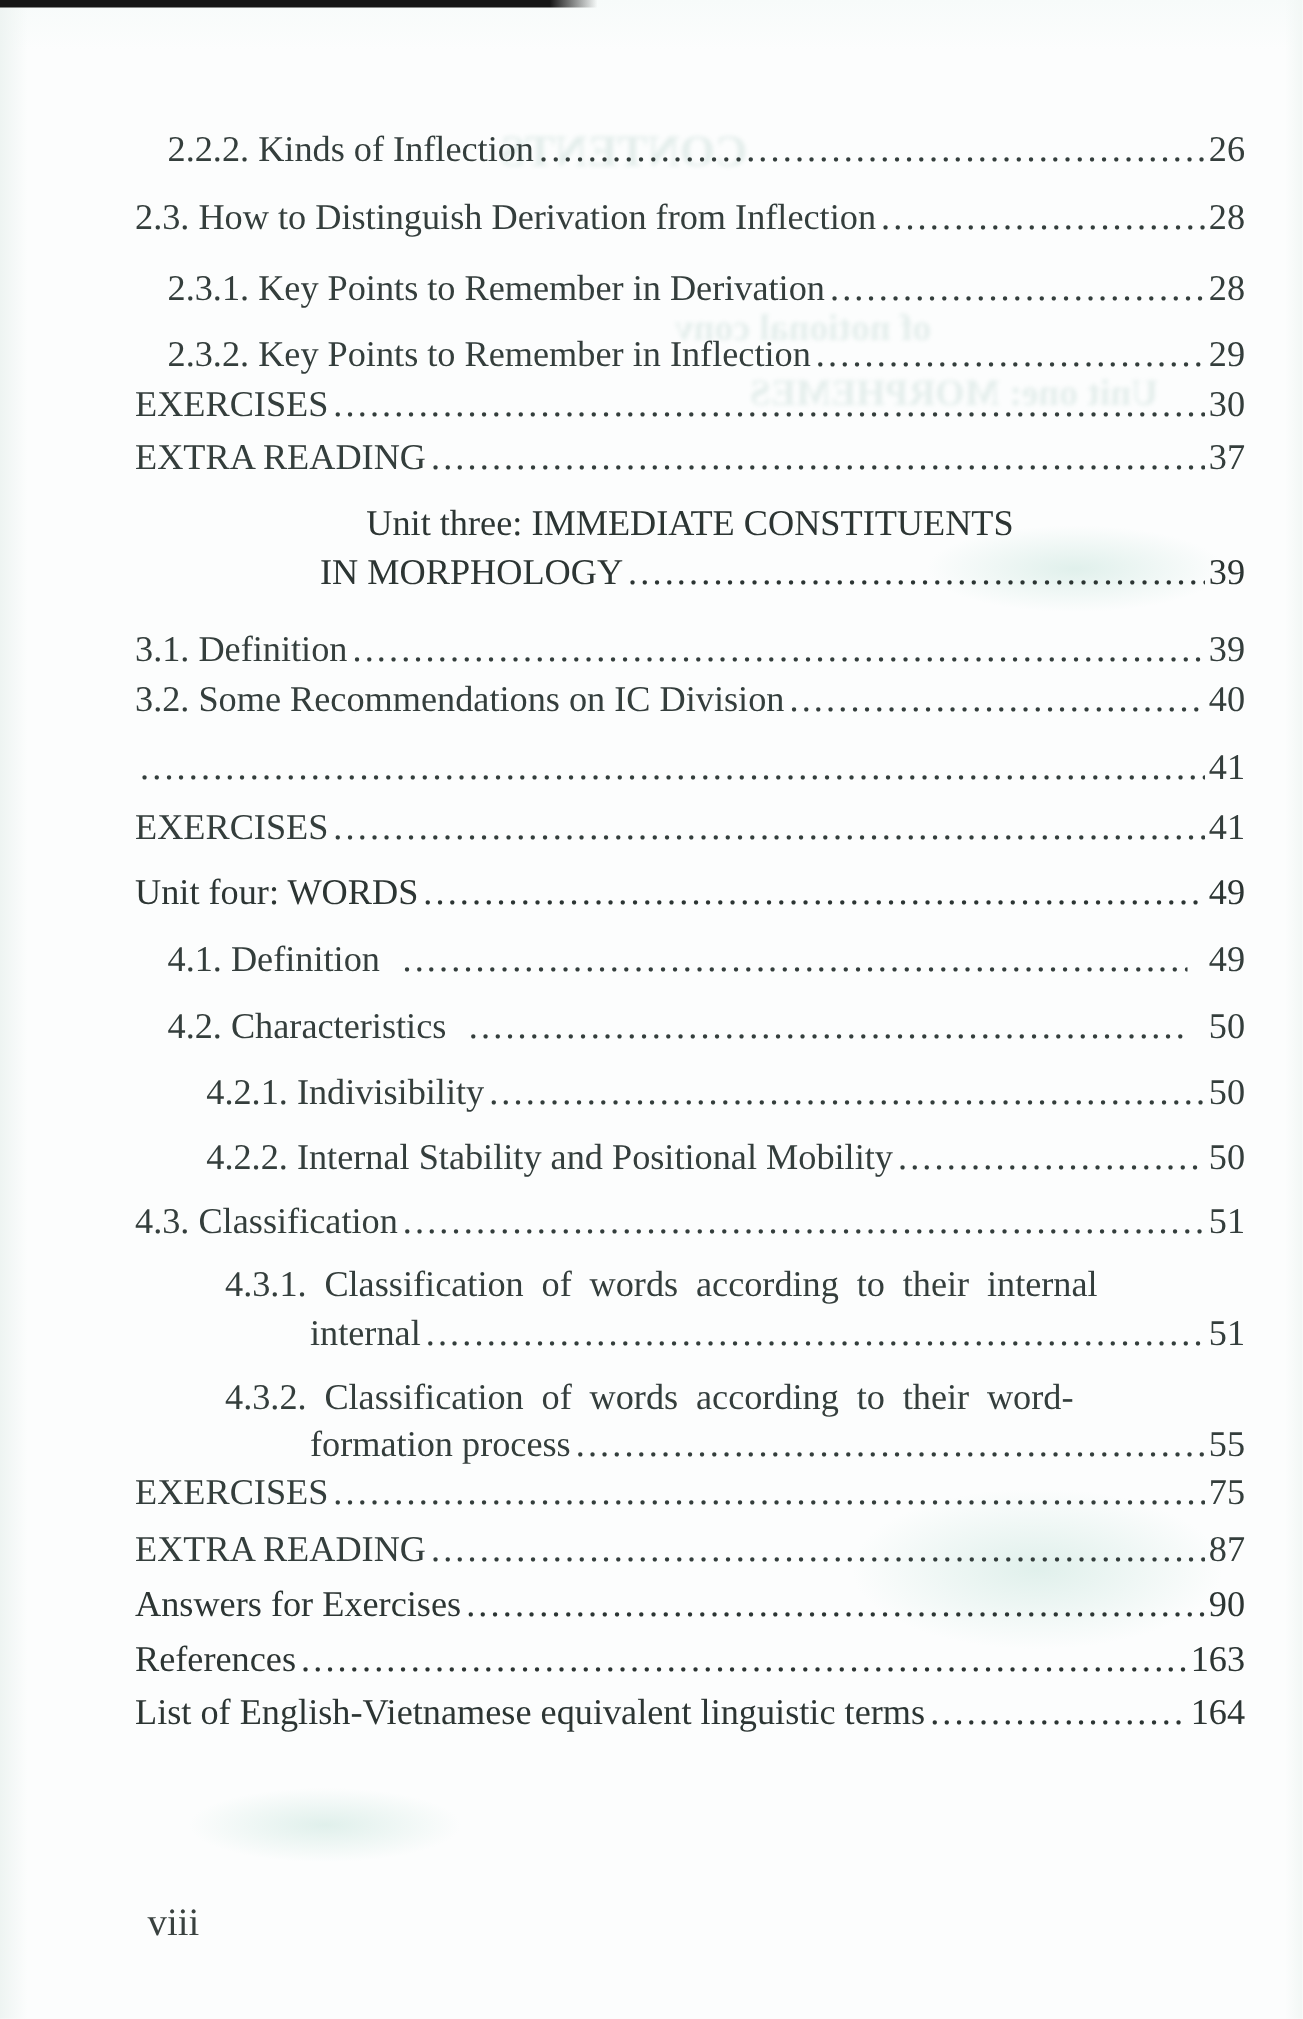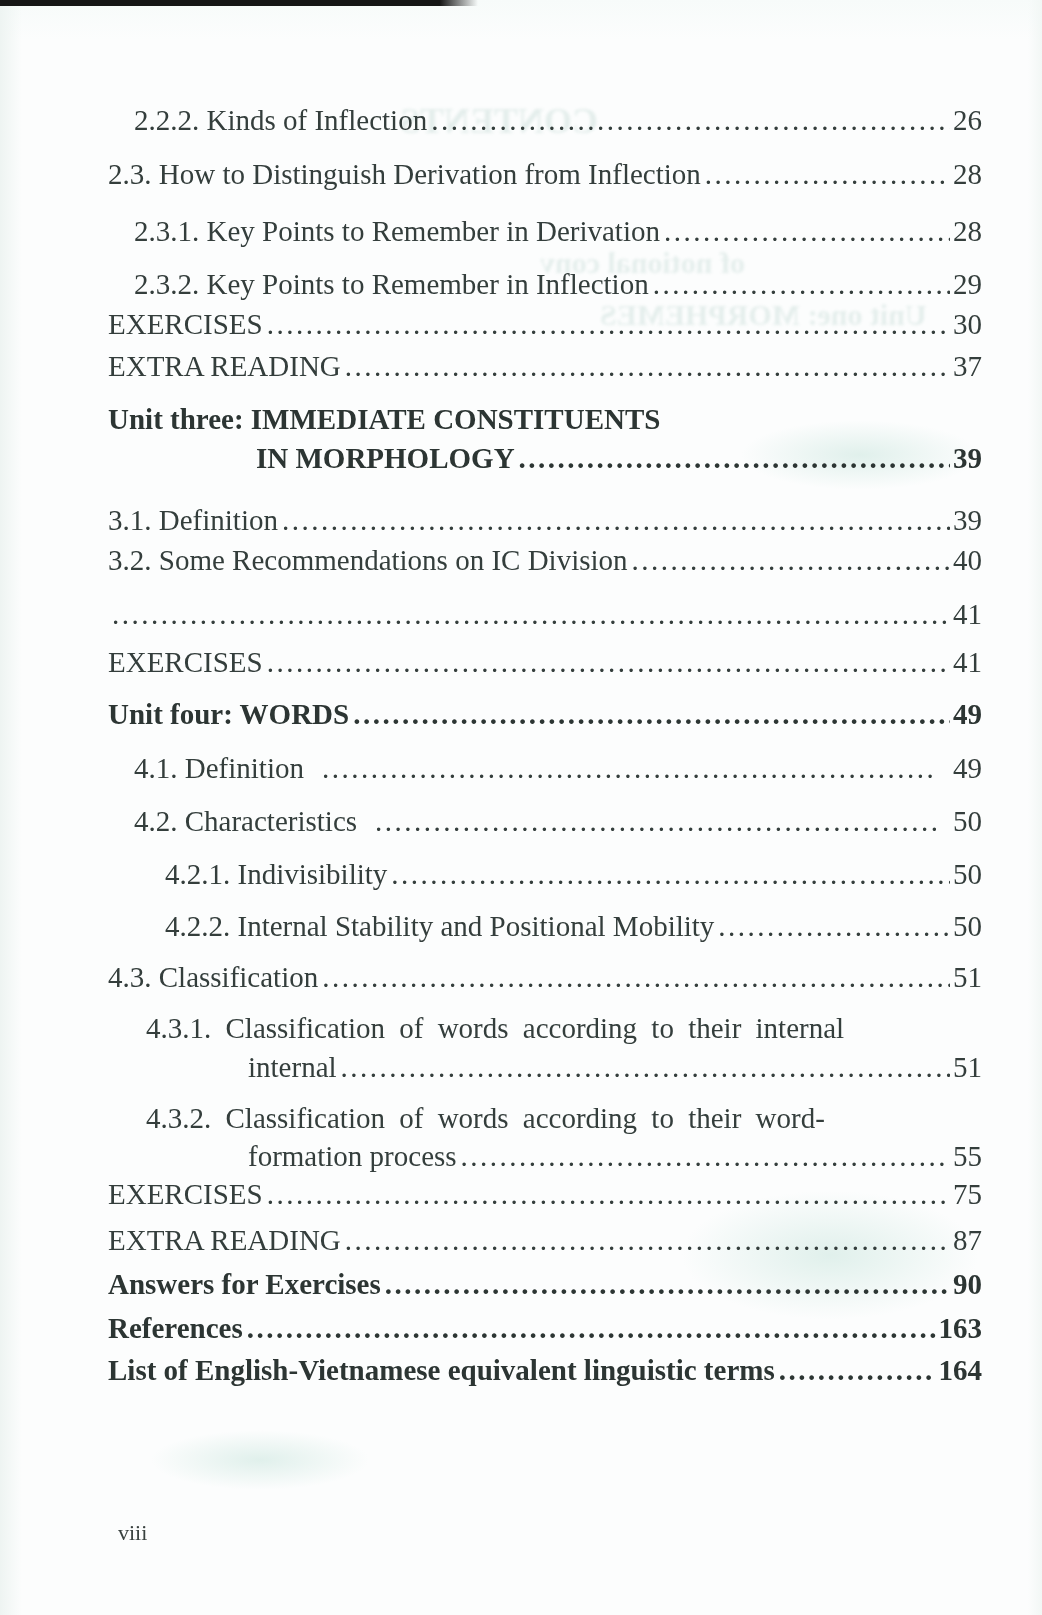--- a/index.html
+++ b/index.html
@@ -8,42 +8,42 @@
     background:
       linear-gradient(90deg,#eef4f2 0px,rgba(251,253,252,0) 22px),
       linear-gradient(270deg,#f2f7f5 0px,rgba(251,253,252,0) 14px),
       linear-gradient(180deg,#f7fbfa 0px,rgba(252,253,253,0) 40px),
       #fcfdfd;
     font-family:"Liberation Serif","DejaVu Serif",serif;
     color:#343e3c;
   }
   .scanbar{position:absolute;top:0;left:0;width:478px;height:6px;
     background:linear-gradient(90deg,#161616 0 92%,rgba(22,22,22,0) 100%);}
-  .content{position:absolute;left:108px;top:102px;right:60px;}
+  .content{position:absolute;left:108px;top:102px;right:46px;}
   .row{display:flex;align-items:baseline;font-size:29px;line-height:36px;}
   .row .t{white-space:nowrap;}
-  .b{font-weight:700;color:#2c3533;}
+  .b{font-weight:400;color:#2c3533;justify-content:center;}
   .leader{flex:1 1 auto;overflow:hidden;white-space:nowrap;margin:0 3px 0 4px;}
   .leader::before{
     content:"..........................................................................................................................................................................................................";
     letter-spacing:2.5px;
   }
   .pg{white-space:nowrap;}
   .i1{margin-left:26px;}
   .i0b{margin-left:26px;gap:14px;}
   .i2{margin-left:57px;}
-  .i2c{margin-left:38px;align-items:flex-end;}
+  .i2c{margin-left:72px;align-items:flex-end;}
   .ic1{margin-left:148px;}
   .ic2{margin-left:140px;}
   .ws{word-spacing:7px;}
   .ghost{position:absolute;transform:scaleX(-1);color:#5f9a8c;opacity:0.15;
     filter:blur(1.6px);font-weight:700;white-space:nowrap;pointer-events:none;}
   .smudge{position:absolute;border-radius:50%;pointer-events:none;
     background:radial-gradient(ellipse at center,rgba(190,224,214,0.45),rgba(190,224,214,0) 70%);}
-  .footer{position:absolute;left:118px;top:1520px;font-size:22px;color:#39413f;}
+  .footer{position:absolute;left:118px;top:1520px;font-size:31px;color:#39413f;}
 </style>
 </head>
 <body>
 
 <div class="scanbar"></div>
 
 <div class="ghost" style="left:400px;top:100px;font-size:36px;">CONTENTS</div>
 <div class="ghost" style="left:540px;top:246px;font-size:30px;">of notional conv</div>
 <div class="ghost" style="left:600px;top:298px;font-size:30px;">Unit one: MORPHEMES</div>
 <div class="smudge" style="left:740px;top:420px;width:240px;height:70px;"></div>

